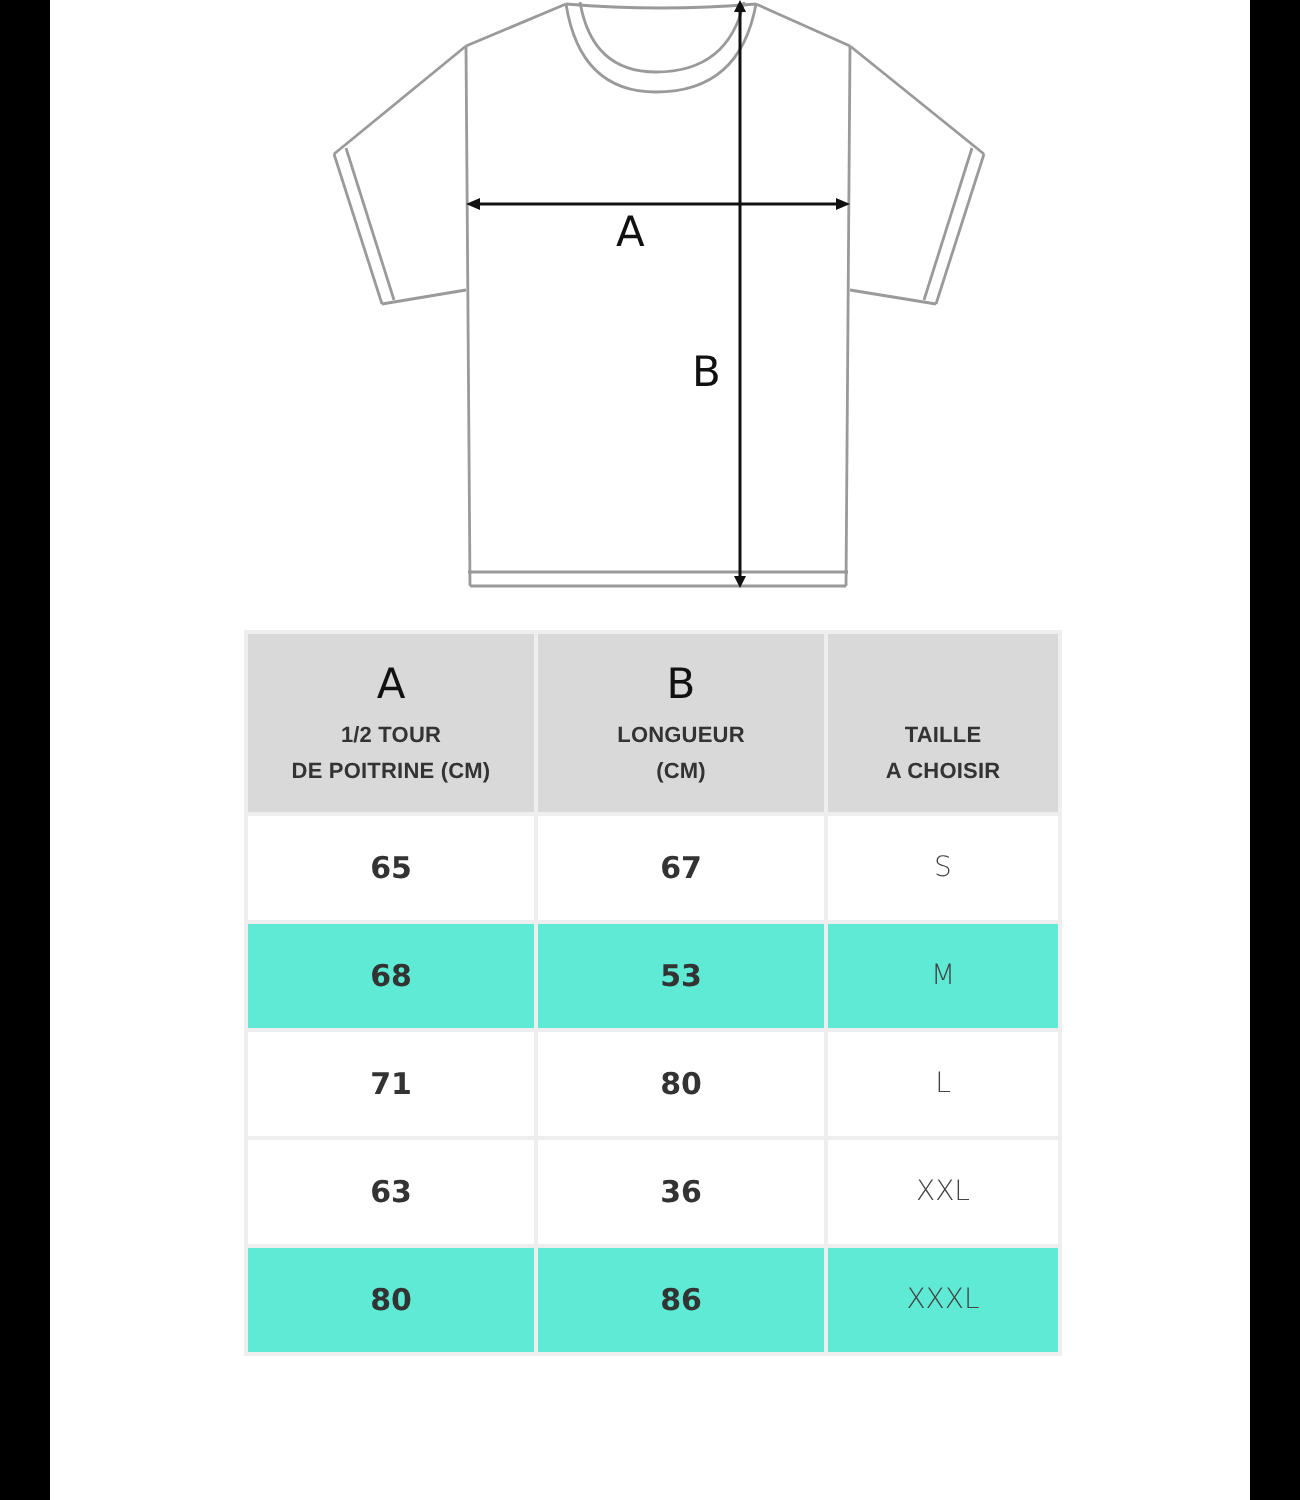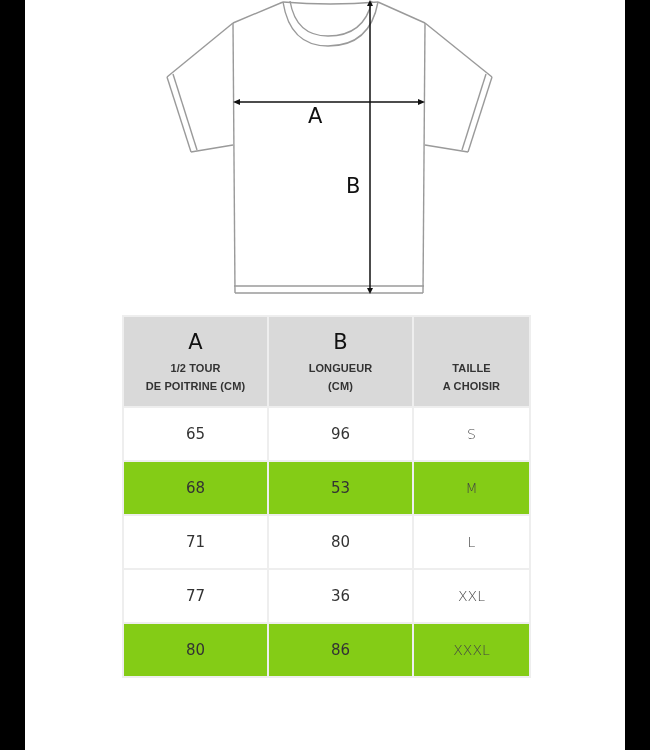--- a/index.html
+++ b/index.html
@@ -40,20 +40,21 @@
       width: 407px;
       border-collapse: collapse;
       table-layout: fixed;
     }
     .size-table td, .size-table th {
       text-align: center;
       vertical-align: middle;
       border: 2px solid #eeeeee;
       color: #333;
       padding: 0;
+      font-weight: bold;
     }
     .size-table th {
       background: #d9d9d9;
       height: 89px;
       font-weight: 400;
     }
     .hdr-letter {
       display: block;
       font-family: "DejaVu Sans", sans-serif;
       font-size: 21px;
@@ -72,21 +73,21 @@
     }
     .hdr-spacer { display: block; height: 31px; }
     .size-table td {
       height: 52px;
       font-size: 15px;
       font-family: "DejaVu Sans", sans-serif;
       color: #333;
     }
     .size-table td.size { font-size: 14px; color: #444; font-weight: 300; }
     .size-table tr.odd td { background: #ffffff; }
-    .size-table tr.even td { background: #84cc16; }
+    .size-table tr.even td { background: #5eead4; }
     .col-a { width: 145px; }
     .col-b { width: 145px; }
     .col-c { width: 117px; }
   </style>
 </head>
 <body>
 
 <div class="page">
 
   <div class="diagram">
@@ -152,35 +153,35 @@
         <th>
           <span class="hdr-spacer"></span>
           <span class="hdr-line">TAILLE</span>
           <span class="hdr-line">A CHOISIR</span>
         </th>
       </tr>
     </thead>
     <tbody>
       <tr class="odd">
         <td>65</td>
-        <td>96</td>
+        <td>67</td>
         <td class="size">S</td>
       </tr>
       <tr class="even">
         <td>68</td>
         <td>53</td>
         <td class="size">M</td>
       </tr>
       <tr class="odd">
         <td>71</td>
         <td>80</td>
         <td class="size">L</td>
       </tr>
       <tr class="odd">
-        <td>77</td>
+        <td>63</td>
         <td>36</td>
         <td class="size">XXL</td>
       </tr>
       <tr class="even">
         <td>80</td>
         <td>86</td>
         <td class="size">XXXL</td>
       </tr>
     </tbody>
   </table>

